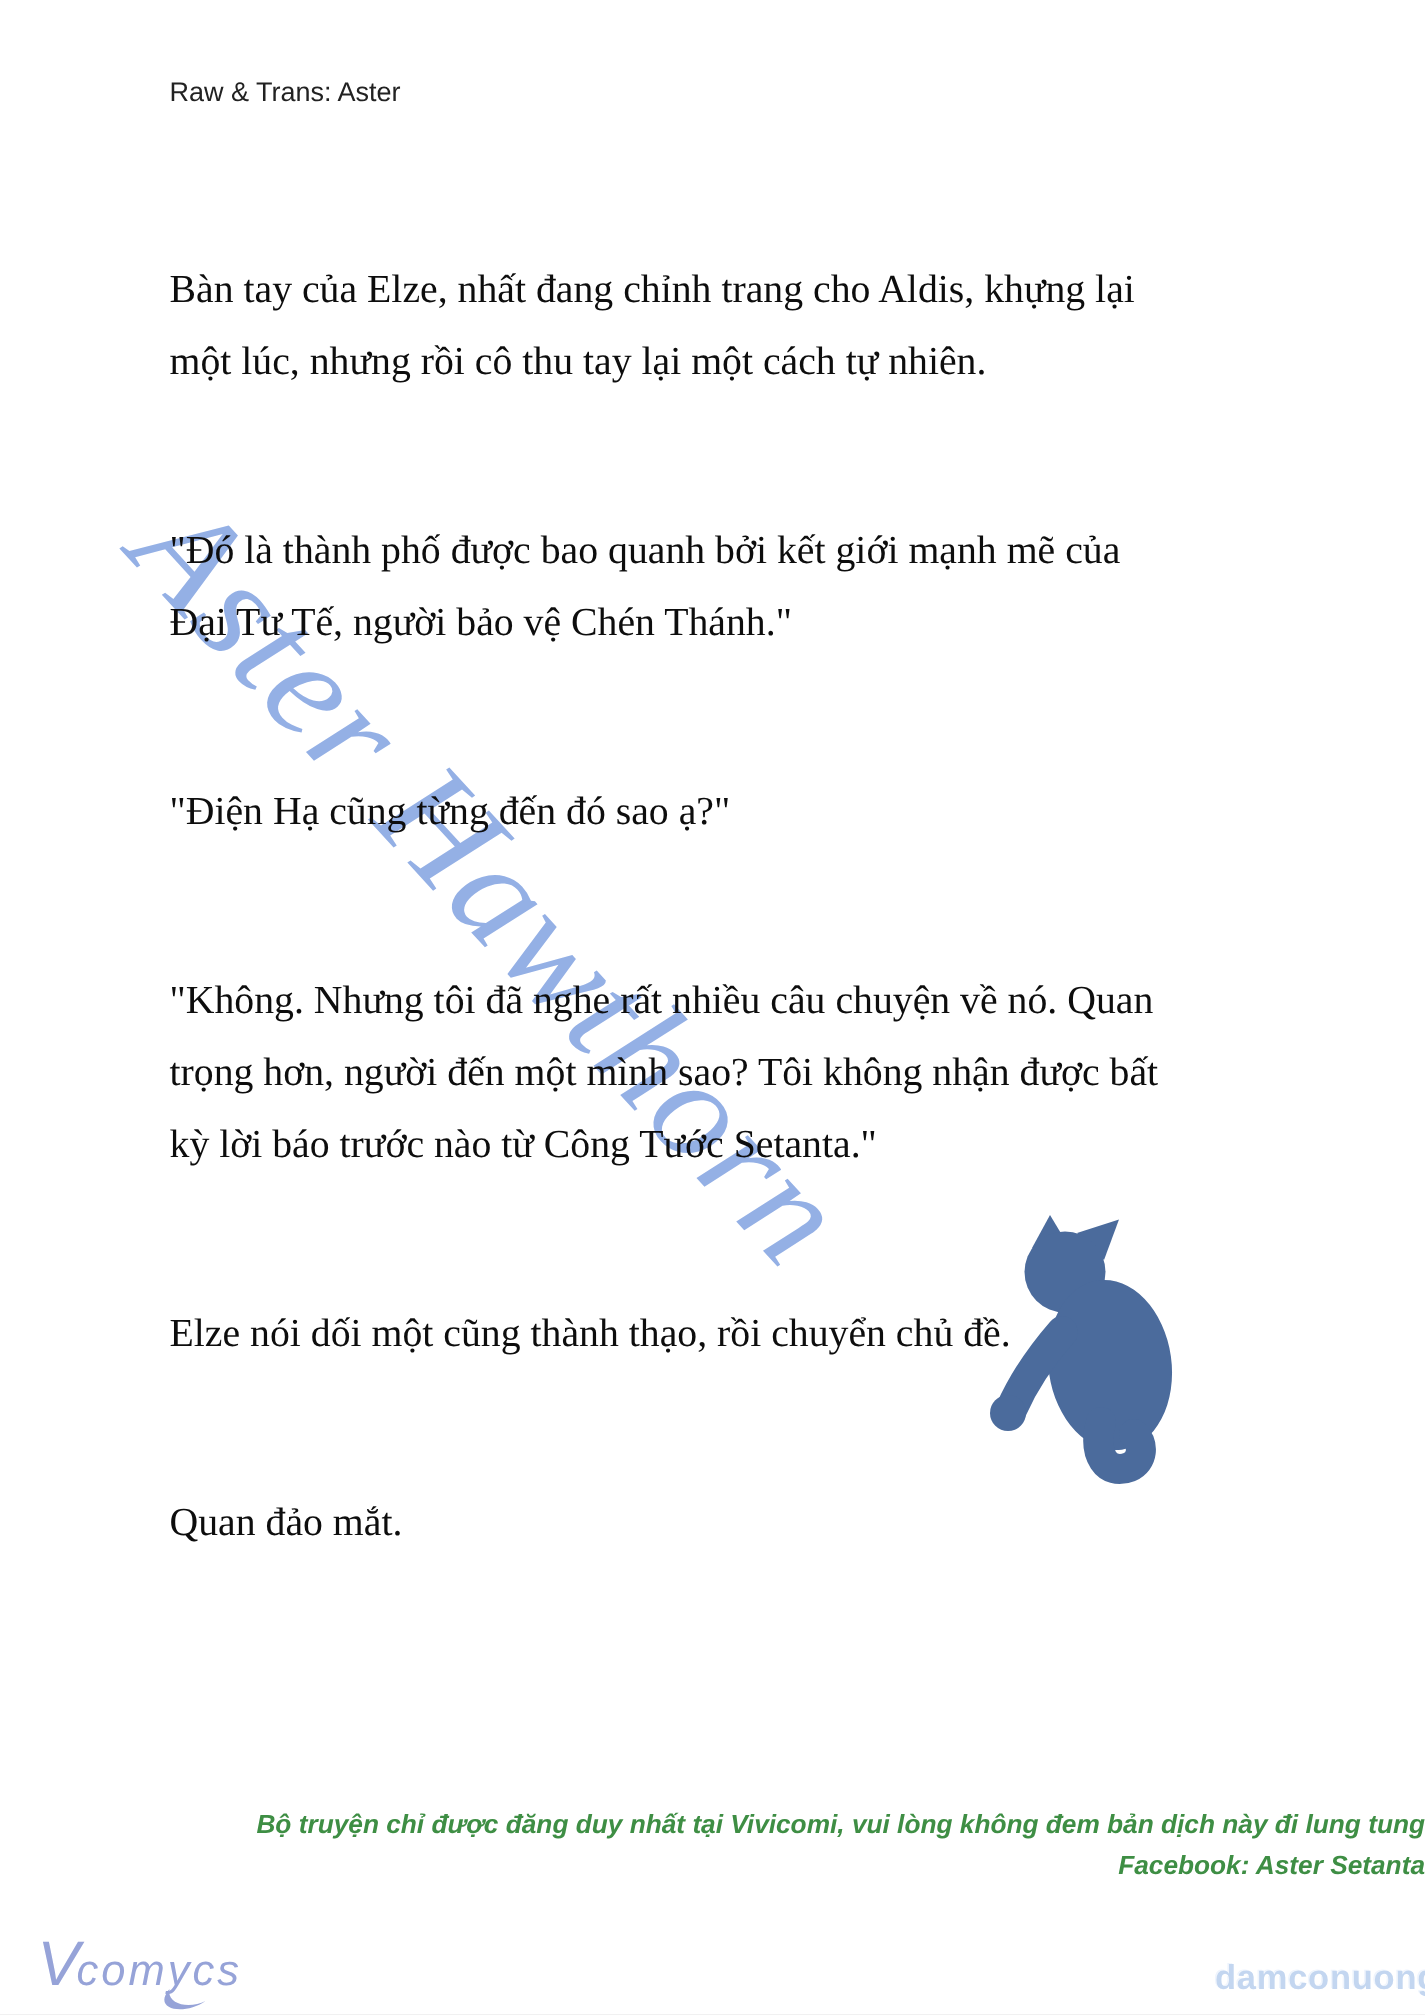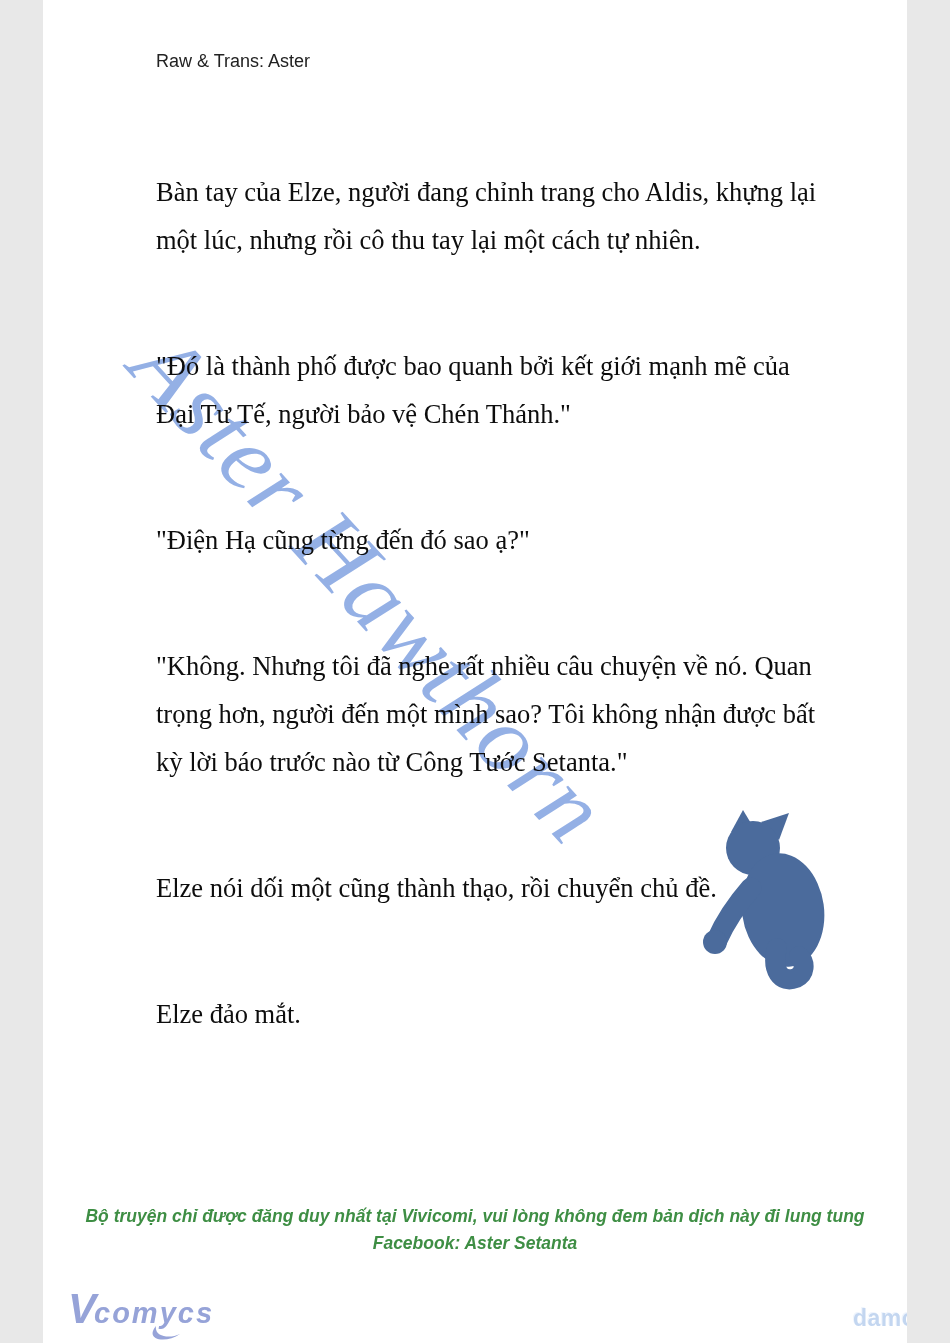--- a/index.html
+++ b/index.html
@@ -1,18 +1,18 @@
 <!DOCTYPE html>
 <html><head>
 <meta charset="utf-8">
 <style>
   html,body{margin:0;padding:0;background:#e8e8e8;}
   .page{
     position:relative;
-    width:864px;height:1343px;
+    width:950px;height:1343px;
     margin:0 auto;
     background:#ffffff;
     overflow:hidden;
     font-family:"Liberation Serif", serif;
   }
   .header-credit{
     position:absolute;
     left:113px;top:51px;
     font-family:"Liberation Sans", sans-serif;
     font-size:18px;
@@ -51,36 +51,36 @@
     font-size:26.5px;
     line-height:48px;
     color:#0d0d0d;
     white-space:pre-line;
     text-align:left;
   }
   .footer{
     position:absolute;
     left:0;top:1203px;
     width:100%;
-    text-align:center;
+    text-align:right;
     font-family:"Liberation Sans", sans-serif;
     font-weight:bold;
     font-style:italic;
     color:#3e8e44;
     z-index:3;
   }
   .footer .fline{
     font-size:17.5px;
     line-height:27px;
   }
   .vcomycs{
     position:absolute;
     left:25px;top:1288px;
     font-family:"Liberation Sans", sans-serif;
-    font-weight:bold;
+    font-weight:normal;
     font-style:italic;
     color:#96a3d8;
     z-index:3;
     line-height:1;
     white-space:nowrap;
   }
   .vcomycs .v-cap{font-size:42px;letter-spacing:-2px;}
   .vcomycs .v-rest{font-size:29px;letter-spacing:2px;}
   .vcomycs-swoosh{
     position:absolute;
@@ -114,30 +114,30 @@
       <polygon points="68,16 96,7 86,34"></polygon>
       <circle cx="60" cy="42" r="27"></circle>
       <ellipse cx="90" cy="104" rx="41" ry="57" transform="rotate(-8 90 104)"></ellipse>
       <path d="M58,82 C44,98 32,116 24,134" fill="none" stroke="#4b6b9c" stroke-width="21" stroke-linecap="round"></path>
       <circle cx="22" cy="136" r="12"></circle>
       <path d="M84,142 C78,164 88,178 103,172 C112,168 113,157 106,150" fill="none" stroke="#4b6b9c" stroke-width="20" stroke-linecap="round"></path>
     </g>
   </svg>
 
   <div class="content">
-    <p>Bàn tay của Elze, người đang chỉnh trang cho Aldis, khựng lại
+    <p>Bàn tay của Elze, nhất đang chỉnh trang cho Aldis, khựng lại
 một lúc, nhưng rồi cô thu tay lại một cách tự nhiên.</p>
     <p>"Đó là thành phố được bao quanh bởi kết giới mạnh mẽ của
 Đại Tư Tế, người bảo vệ Chén Thánh."</p>
     <p>"Điện Hạ cũng từng đến đó sao ạ?"</p>
     <p>"Không. Nhưng tôi đã nghe rất nhiều câu chuyện về nó. Quan
 trọng hơn, người đến một mình sao? Tôi không nhận được bất
 kỳ lời báo trước nào từ Công Tước Setanta."</p>
     <p>Elze nói dối một cũng thành thạo, rồi chuyển chủ đề.</p>
-    <p>Elze đảo mắt.</p>
+    <p>Quan đảo mắt.</p>
   </div>
 
   <div class="footer">
     <div class="fline">Bộ truyện chỉ được đăng duy nhất tại Vivicomi, vui lòng không đem bản dịch này đi lung tung</div>
     <div class="fline">Facebook: Aster Setanta</div>
   </div>
 
   <div class="vcomycs">
     <span class="v-cap">V</span><span class="v-rest">comycs</span>
     <svg class="vcomycs-swoosh" viewBox="0 0 70 18" xmlns="http://www.w3.org/2000/svg">

